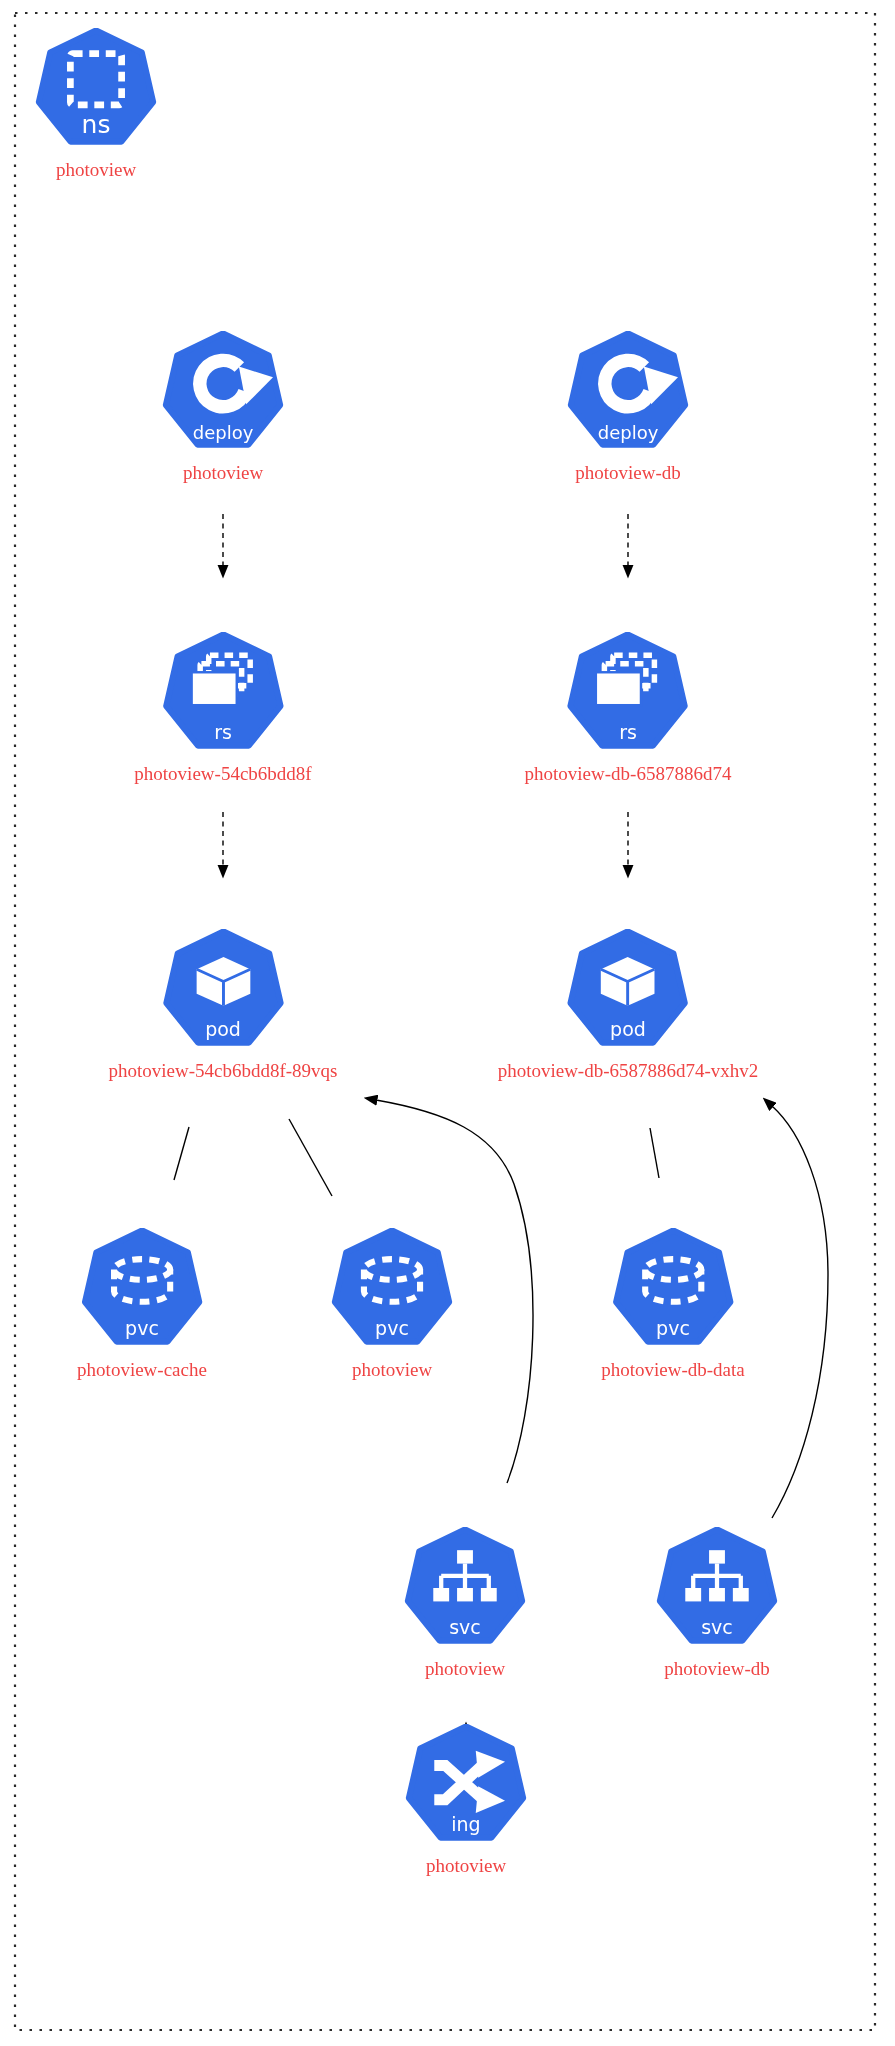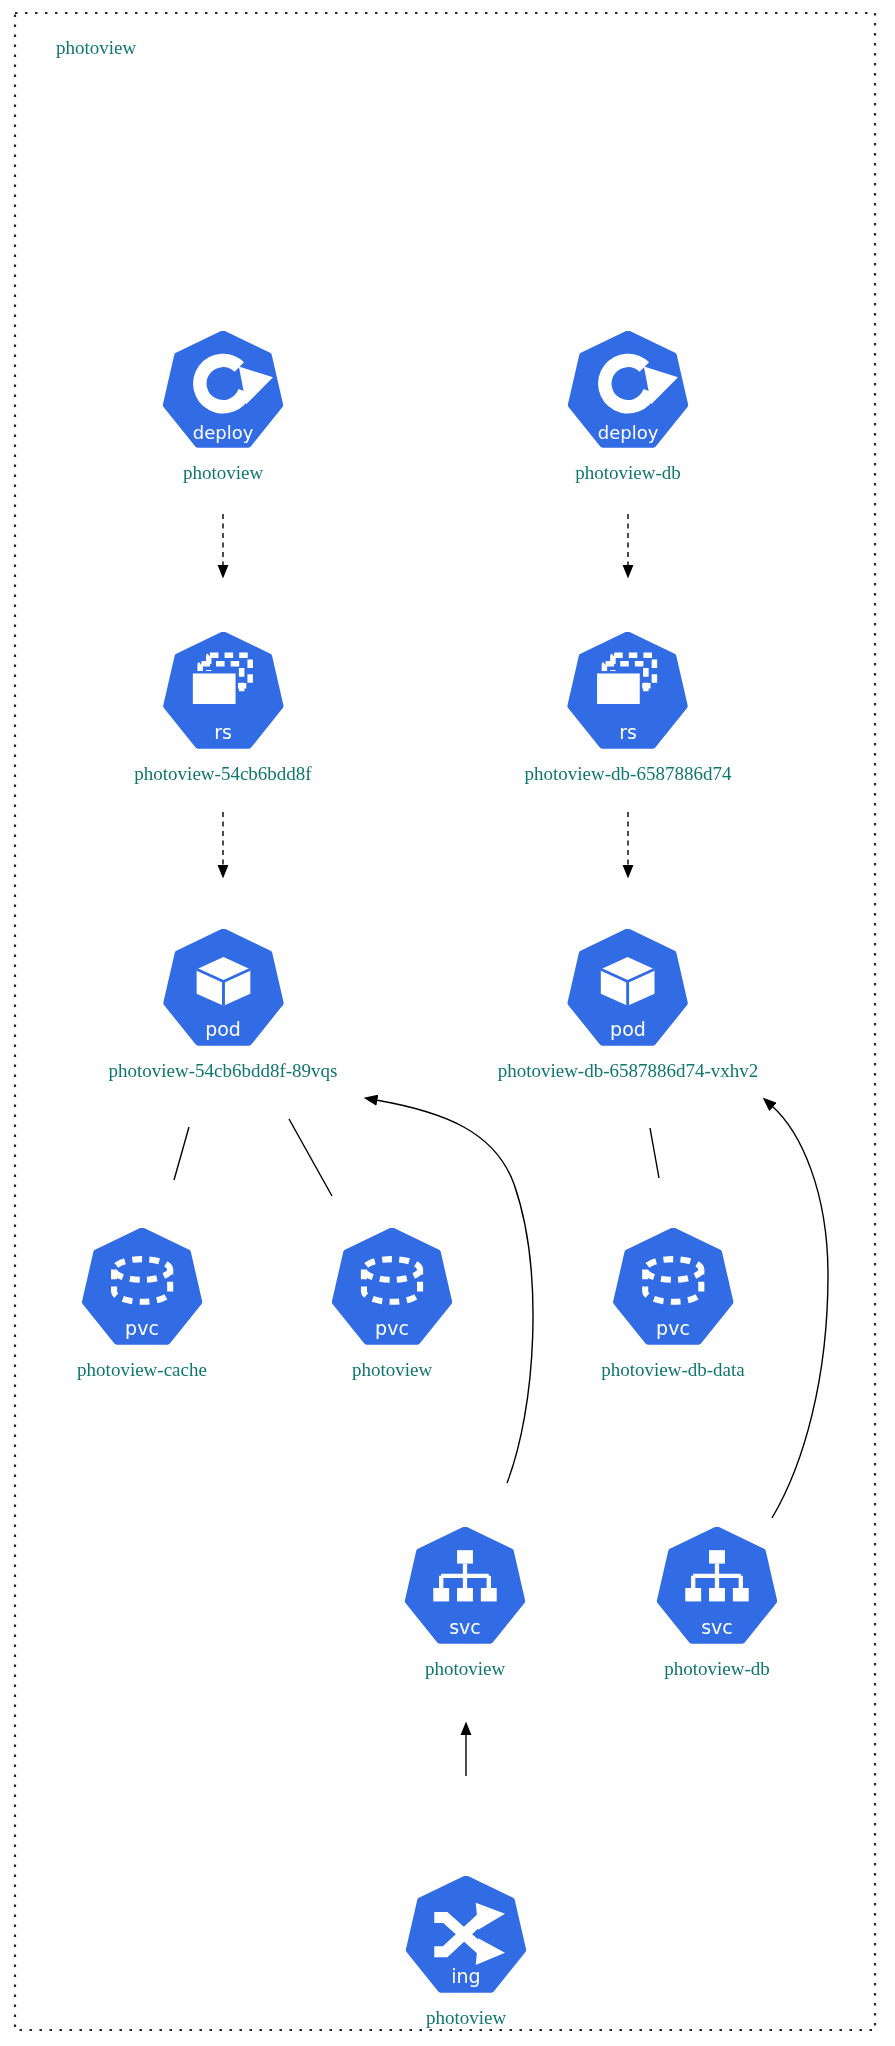--- a/index.html
+++ b/index.html
@@ -18,21 +18,21 @@
   .wstroke{fill:none;stroke:#ffffff;}
   .wfill{fill:#ffffff;}
   .seam{fill:none;stroke:#326ce5;stroke-width:2.4;}
   .kind{
     position:absolute;left:0;right:0;bottom:12px;text-align:center;color:#ffffff;
     font-family:"DejaVu Sans","Liberation Sans",sans-serif;font-size:19px;line-height:1;
   }
   .kind-ns{font-size:25px;bottom:13px;}
   .kind-long{font-size:18px;bottom:11px;}
   .node-label{
-    margin-top:9px;font-size:19px;color:#0f766e;white-space:nowrap;line-height:1.2;
+    margin-top:9px;font-size:19px;color:#ef4444;white-space:nowrap;line-height:1.2;
   }
 </style>
 </head>
 <body>
 
 <div class="canvas">
 
   <svg class="edges" viewBox="0 0 895 2046">
     <defs>
       <marker id="ah" viewBox="0 0 10 8" refX="1" refY="4" markerWidth="10" markerHeight="8" orient="auto">
@@ -50,20 +50,27 @@
     <path d="M189,1127 L174,1180" stroke="#000" stroke-width="1.4" fill="none"></path>
     <path d="M289,1119 L332,1196" stroke="#000" stroke-width="1.4" fill="none"></path>
     <path d="M650,1128 L659,1178" stroke="#000" stroke-width="1.4" fill="none"></path>
 
     <path d="M507,1483 C536,1408 544,1270 514,1184 C495,1132 445,1112 376,1100" stroke="#000" stroke-width="1.4" fill="none" marker-end="url(#ah)"></path>
     <path d="M772,1518 C804,1464 828,1378 828,1275 C828,1192 801,1132 772,1106" stroke="#000" stroke-width="1.4" fill="none" marker-end="url(#ah)"></path>
     <path d="M466,1776 L466,1734" stroke="#000" stroke-width="1.4" fill="none" marker-end="url(#ah)"></path>
   </svg>
 
   <div class="node" style="left:96px;top:28px;">
+    <span class="hepta">
+      <svg viewBox="0 0 100 100">
+        <polygon class="hept" points="50,2 12.5,20.1 3.2,60.7 29.2,93.2 70.8,93.2 96.8,60.7 87.5,20.1"></polygon>
+        <rect x="29" y="21" width="42" height="42" rx="2" class="wstroke" stroke-width="5.5" stroke-dasharray="8 5.5"></rect>
+      </svg>
+      <span class="kind kind-ns">ns</span>
+    </span>
     <span class="node-label">photoview</span>
   </div>
 
   <div class="node" style="left:223px;top:331px;">
     <span class="hepta">
       <svg viewBox="0 0 100 100">
         <polygon class="hept" points="50,2 12.5,20.1 3.2,60.7 29.2,93.2 70.8,93.2 96.8,60.7 87.5,20.1"></polygon>
         <path class="wstroke" stroke-width="11" d="M63.4,29.6 A19,19 0 1 0 67.9,49.5"></path>
         <polygon class="wfill" points="63,29 91,38 69,60"></polygon>
       </svg>
@@ -193,21 +200,21 @@
         <path class="wstroke" stroke-width="3.5" d="M50,30 L50,40 M30.5,40 L69.5,40 M30.5,40 L30.5,50 M50,40 L50,50 M69.5,40 L69.5,50"></path>
         <rect x="24" y="50" width="13" height="11" class="wfill"></rect>
         <rect x="43.5" y="50" width="13" height="11" class="wfill"></rect>
         <rect x="63" y="50" width="13" height="11" class="wfill"></rect>
       </svg>
       <span class="kind">svc</span>
     </span>
     <span class="node-label">photoview-db</span>
   </div>
 
-  <div class="node" style="left:466px;top:1876px;">
+  <div class="node" style="left:466px;top:1724px;">
     <span class="hepta">
       <svg viewBox="0 0 100 100">
         <polygon class="hept" points="50,2 12.5,20.1 3.2,60.7 29.2,93.2 70.8,93.2 96.8,60.7 87.5,20.1"></polygon>
         <path class="wstroke" stroke-width="9" d="M24,62 L33,62 L62,35"></path>
         <polygon class="wfill" points="58,22 82,31 60,44"></polygon>
         <path class="wstroke" stroke-width="9" d="M24,34 L33,34 L62,60"></path>
         <polygon class="wfill" points="60,51 82,63 58,73"></polygon>
       </svg>
       <span class="kind">ing</span>
     </span>

